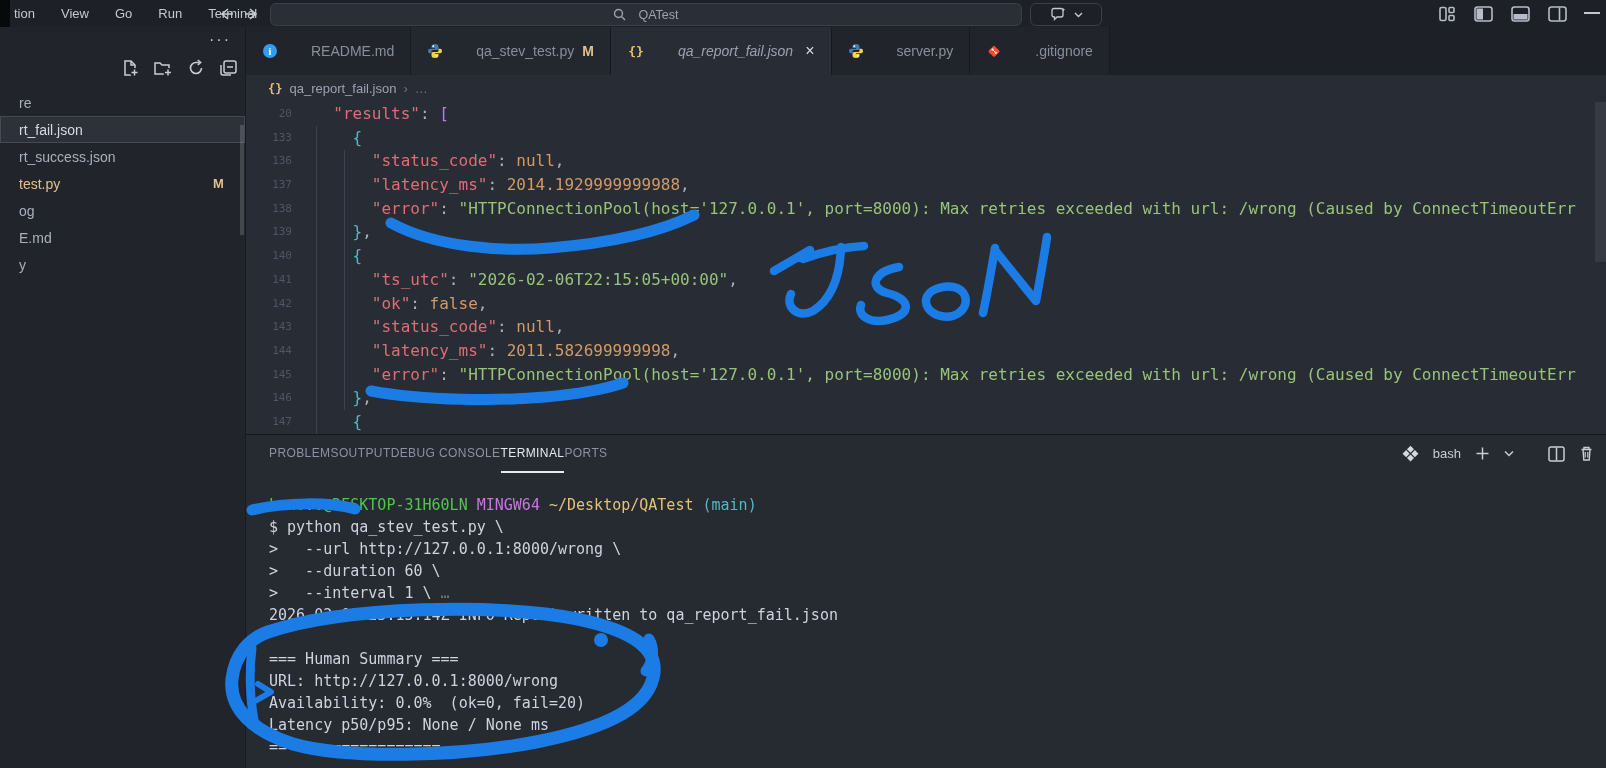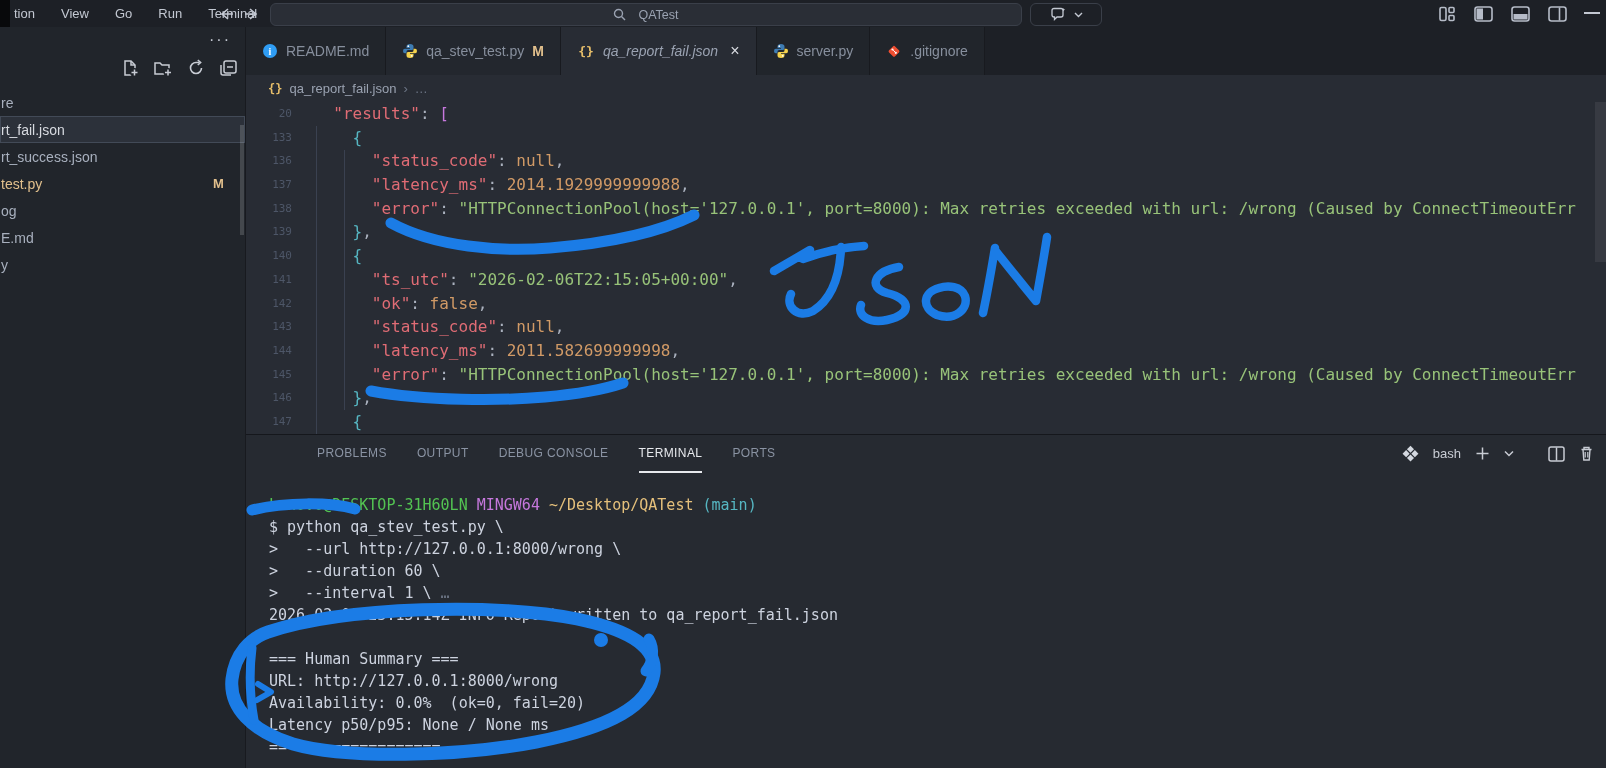--- a/index.html
+++ b/index.html
@@ -19,52 +19,52 @@
              border-radius:6px;display:flex;align-items:center;justify-content:center;gap:8px;color:#c3c8d2;}
   #layout-icons{position:absolute;left:1438px;top:0;height:27px;display:flex;align-items:center;gap:18px;}
   #win-min{position:absolute;left:1584px;top:12px;width:16px;height:2px;background:#c3c8d2;}
   
   #sidebar{position:absolute;left:0;top:27px;width:245px;height:741px;background:#21252b;border-right:1px solid #181a1f;}
   #sb-head{position:relative;height:28px;}
   #sb-more{position:absolute;right:14px;top:8px;color:#c3c8d2;font-size:16px;letter-spacing:2px;line-height:10px;}
   #sb-actions{position:relative;height:30px;}
   #sb-actions .sbi{position:absolute;top:4px;}
   #files{position:relative;margin-top:4px;}
-  .frow{height:27px;display:flex;align-items:center;font-size:14px;color:#a8b0be;padding-left:1px;position:relative;}
+  .frow{height:27px;display:flex;align-items:center;font-size:14px;color:#a8b0be;padding-left:19px;position:relative;}
   .frow.sel{background:#2c313a;color:#d7dae0;outline:1px solid #424a57;outline-offset:-1px;}
   .frow.mod{color:#e2c08d;}
   .frow .fbadge{position:absolute;left:213px;color:#e2c08d;font-weight:bold;font-size:13px;}
   #sb-scroll{position:absolute;right:1px;top:98px;width:4px;height:110px;background:rgba(255,255,255,.16);}
   
   #tabstrip{position:absolute;left:246px;top:27px;width:1360px;height:48px;background:#1d2026;display:flex;}
   .tab{height:48px;display:flex;align-items:center;gap:8px;padding:0 16px;font-size:14px;color:#878f9d;
        background:#21252b;border-right:1px solid #181a1f;position:relative;}
-  .tab .tlabel{white-space:nowrap;}
+  .tab .tlabel{white-space:nowrap;margin-left:25px;}
   .tab.lighter{background:#23272e;}
   .tab.active{background:#282c34;color:#9aa2b1;border-bottom:2px solid #d7dae0;}
   .tab.active .tlabel{font-style:italic;}
   .tab .tbadge{color:#e2c08d;font-weight:bold;}
   .tab .tclose{color:#d7dae0;font-size:16px;margin-left:4px;}
   
   #breadcrumb{position:absolute;left:246px;top:75px;width:1360px;height:27px;background:#282c34;
               display:flex;align-items:center;gap:7px;padding-left:22px;font-size:13px;color:#9aa2b1;}
   #bc-json{color:#e8bf6a;font-weight:bold;font-family:"DejaVu Sans Mono",monospace;font-size:12px;}
   
   #editor{position:absolute;left:246px;top:102px;width:1360px;height:332px;background:#282c34;overflow:hidden;}
   .cl{display:flex;height:23.7px;line-height:23.7px;font-family:"DejaVu Sans Mono",monospace;font-size:16px;}
   .ln{width:46px;text-align:right;color:#4d5667;font-size:11px;flex:none;}
   .ct{padding-left:22px;white-space:pre;flex:none;}
   .tk-k{color:#e06c75;} .tk-s{color:#98c379;} .tk-n{color:#d19a66;}
   .tk-p{color:#abb2bf;} .tk-c{color:#56b6c2;} .tk-m{color:#c678dd;}
   .iguide{position:absolute;width:1px;background:#3a4150;}
   #ed-scroll{position:absolute;right:0;top:0;width:11px;height:160px;background:rgba(255,255,255,.07);}
   
   #panel{position:absolute;left:246px;top:434px;width:1360px;height:334px;background:#262a31;border-top:1px solid #15171c;}
-  #panel-tabs{position:absolute;left:23px;top:0;height:37px;display:flex;gap:30px;align-items:center;
-              font-size:12px;letter-spacing:.4px;color:#8a93a3;margin-left:48px;}
+  #panel-tabs{position:absolute;left:23px;top:0;height:37px;display:flex;align-items:center;
+              font-size:12px;letter-spacing:.4px;color:#8a93a3;}
   .ptab{height:100%;display:flex;align-items:center;border-bottom:2px solid transparent;}
   .ptab.active{color:#e7e9ed;border-bottom-color:#e7e9ed;}
   #panel-actions{position:absolute;right:12px;top:0;height:37px;display:flex;align-items:center;gap:14px;color:#c8ccd4;font-size:13px;}
   #term{position:absolute;left:23px;top:59px;font-family:"DejaVu Sans Mono",monospace;font-size:15px;}
   .tl{height:22px;line-height:22px;white-space:pre;}
   .t-fg{color:#cdd3df;} .t-green{color:#53c452;} .t-mag{color:#c678dd;}
   .t-yel{color:#e5c07b;} .t-cyn{color:#56b6c2;} .t-dim{color:#6b7484;}
   
   #ink{position:absolute;left:0;top:0;width:1606px;height:768px;pointer-events:none;}
   svg{display:block;}

